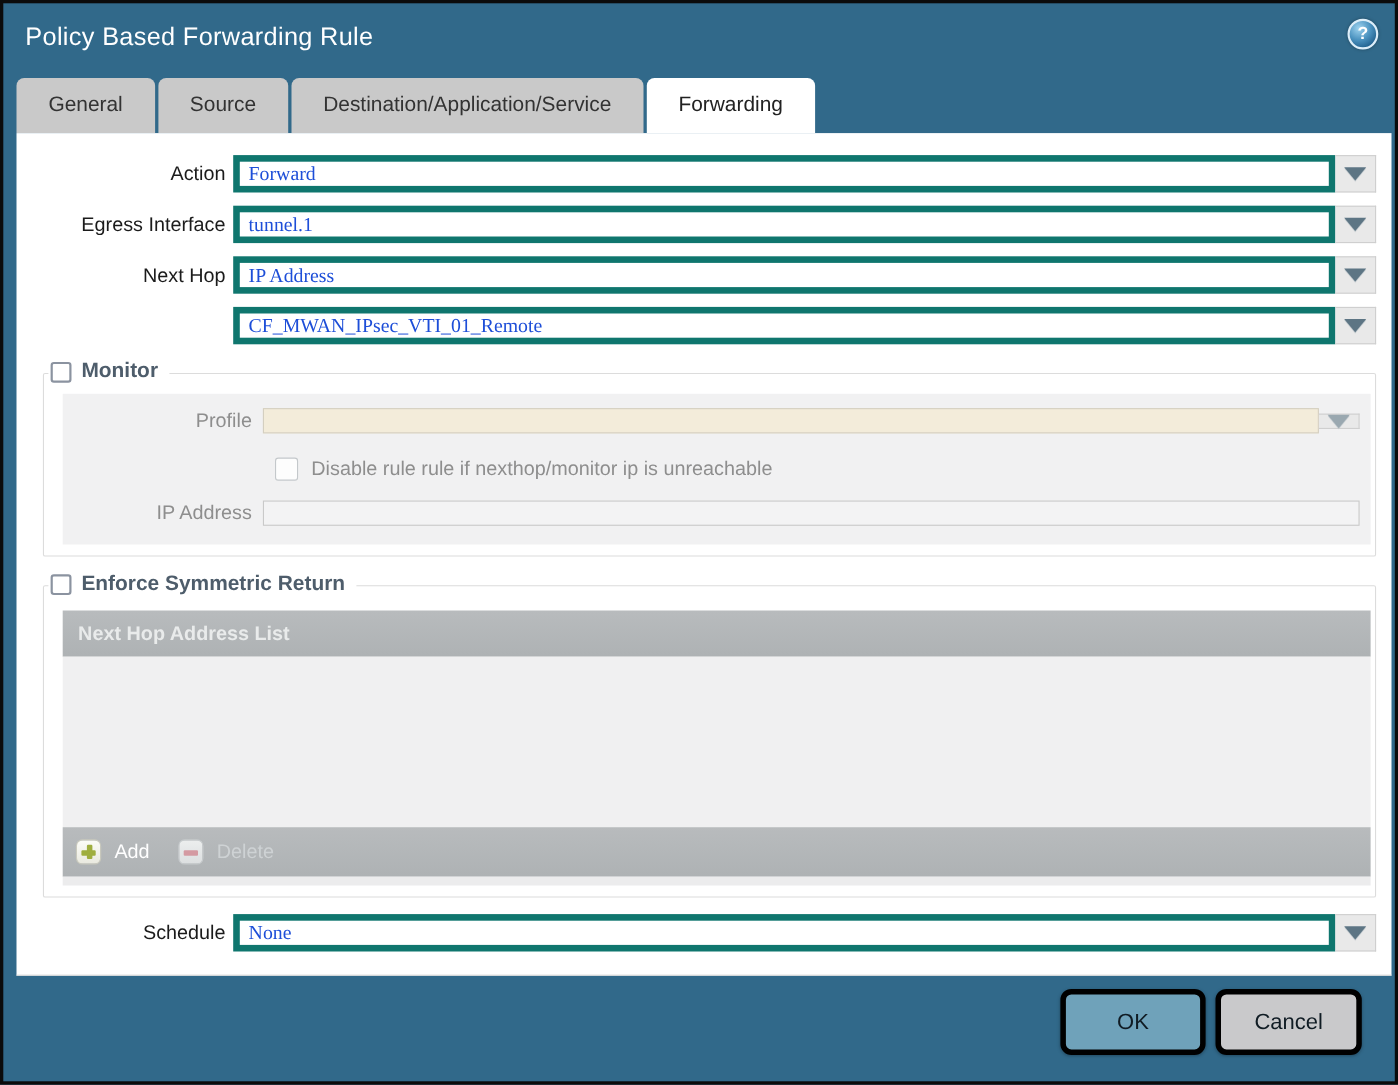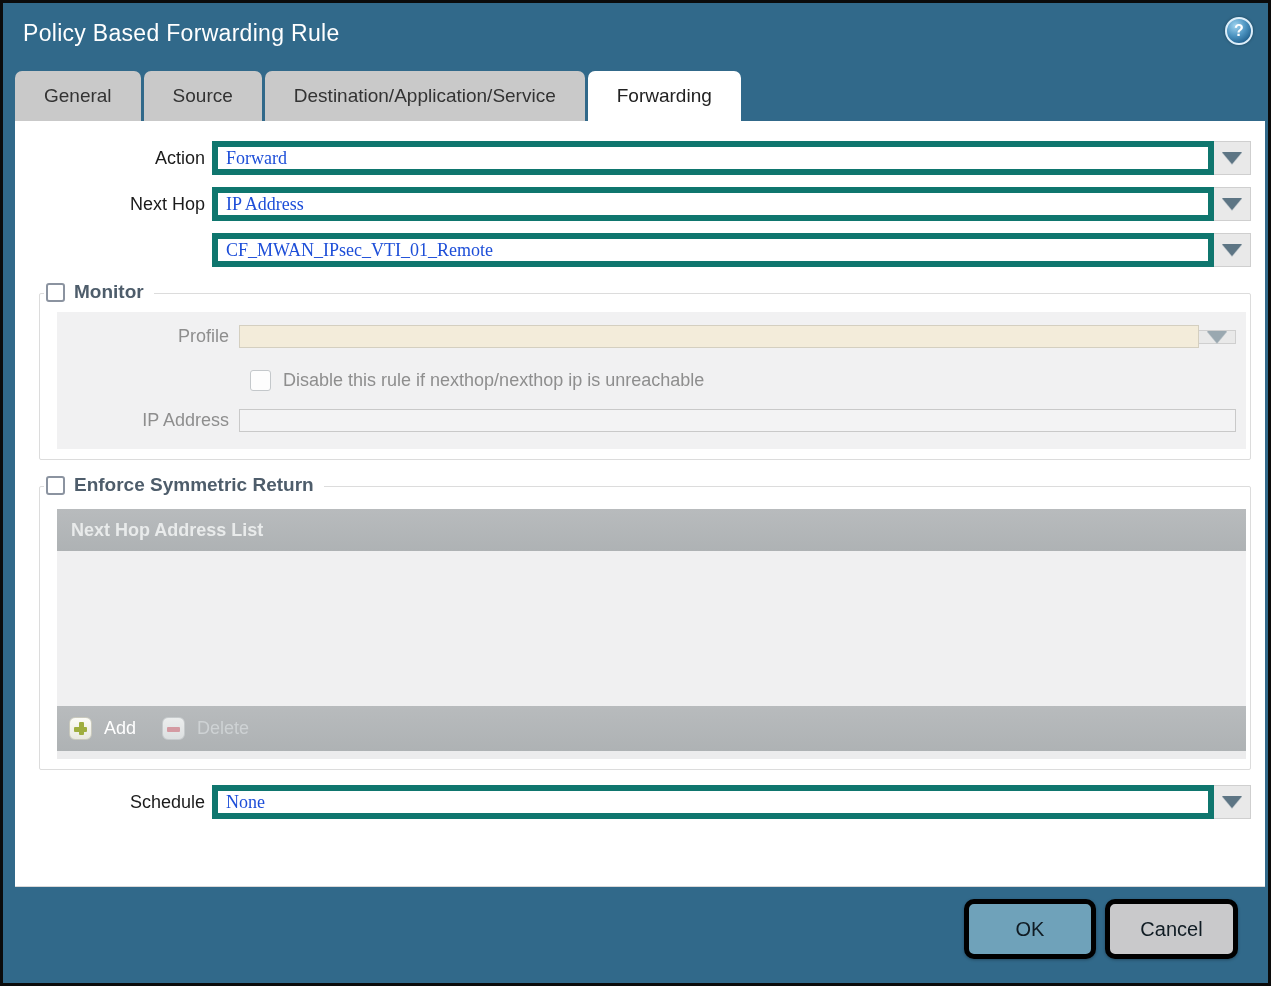--- a/index.html
+++ b/index.html
@@ -157,20 +157,27 @@
   <div class="content">
 
     <div class="form-row first">
       <div class="form-label">Action</div>
       <input class="combo-input" type="text" value="Forward" style="">
       <div class="dd-btn">
         <span class="tri"></span>
       </div>
     </div>
 
+    <div class="form-row">
+      <div class="form-label">Egress Interface</div>
+      <input class="combo-input" type="text" value="tunnel.1" style="">
+      <div class="dd-btn">
+        <span class="tri"></span>
+      </div>
+    </div>
 
     <div class="form-row">
       <div class="form-label">Next Hop</div>
       <input class="combo-input" type="text" value="IP Address" style="">
       <div class="dd-btn">
         <span class="tri"></span>
       </div>
     </div>
 
     <div class="form-row">
@@ -189,21 +196,21 @@
       <div class="gray-panel">
         <div class="panel-row first">
           <div class="panel-label">Profile</div>
           <input class="cream-input" type="text" disabled="" value="" style="">
           <div class="dd-btn disabled">
             <span class="tri"></span>
           </div>
         </div>
         <div class="chk-row">
           <span class="checkbox disabled"></span>
-          <span class="chk-label">Disable this rule if nexthop/nexthop ip is unreachable</span>
+          <span class="chk-label">Disable rule rule if nexthop/monitor ip is unreachable</span>
         </div>
         <div class="panel-row">
           <div class="panel-label">IP Address</div>
           <input class="gray-input" type="text" disabled="" value="" style="">
         </div>
       </div>
     </div>
 
     <div class="fieldset">
       <div class="legend">

